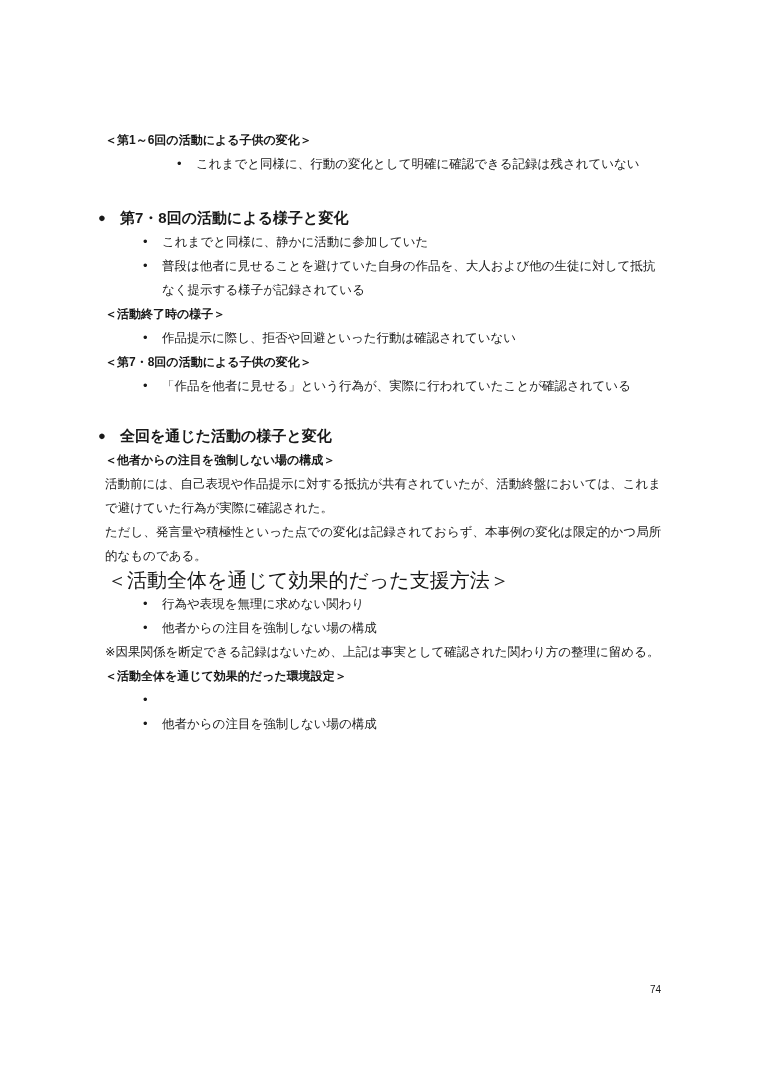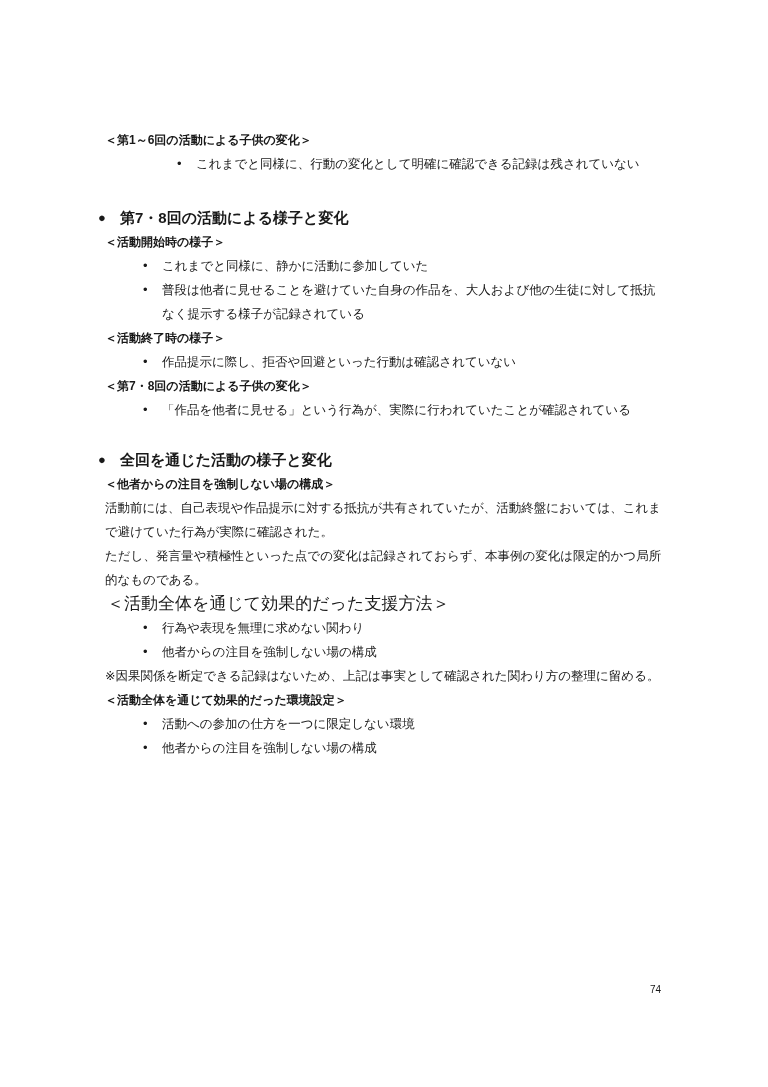--- a/index.html
+++ b/index.html
@@ -25,21 +25,21 @@
     font-size: 12.5px;
     line-height: 24px;
     margin: 0;
   }
   .heading-angle {
     font-size: 12px;
     font-weight: bold;
     line-height: 24px;
   }
   .heading-light {
-    font-size: 17px;
+    font-size: 20px;
     font-weight: normal;
     line-height: 24px;
     margin-left: 2px;
   }
   .section-heading {
     display: flex;
     font-size: 15px;
     font-weight: bold;
     line-height: 24px;
     margin-left: -7px;
@@ -86,21 +86,20 @@
     <span class="text">これまでと同様に、行動の変化として明確に確認できる記録は残されていない</span>
   </div>
 
   <div class="spacer-a"></div>
 
   <div class="block section-heading">
     <span class="marker">●</span>
     <span class="text">第7・8回の活動による様子と変化</span>
   </div>
 
-  <div class="block heading-angle">＜活動開始時の様子＞</div>
 
   <div class="block bullet">
     <span class="marker">•</span>
     <span class="text">これまでと同様に、静かに活動に参加していた</span>
   </div>
 
 
   <div class="block bullet">
     <span class="marker">•</span>
     <span class="text">普段は他者に見せることを避けていた自身の作品を、大人および他の生徒に対して抵抗なく提示する様子が記録されている</span>
@@ -144,21 +143,20 @@
     <span class="marker">•</span>
     <span class="text">他者からの注目を強制しない場の構成</span>
   </div>
 
   <div class="block">※因果関係を断定できる記録はないため、上記は事実として確認された関わり方の整理に留める。</div>
 
   <div class="block heading-angle">＜活動全体を通じて効果的だった環境設定＞</div>
 
   <div class="block bullet">
     <span class="marker">•</span>
-    <span class="text">活動への参加の仕方を一つに限定しない環境</span>
   </div>
 
   <div class="block bullet">
     <span class="marker">•</span>
     <span class="text">他者からの注目を強制しない場の構成</span>
   </div>
 
 </div>
 
 <div class="page-number">74</div>

